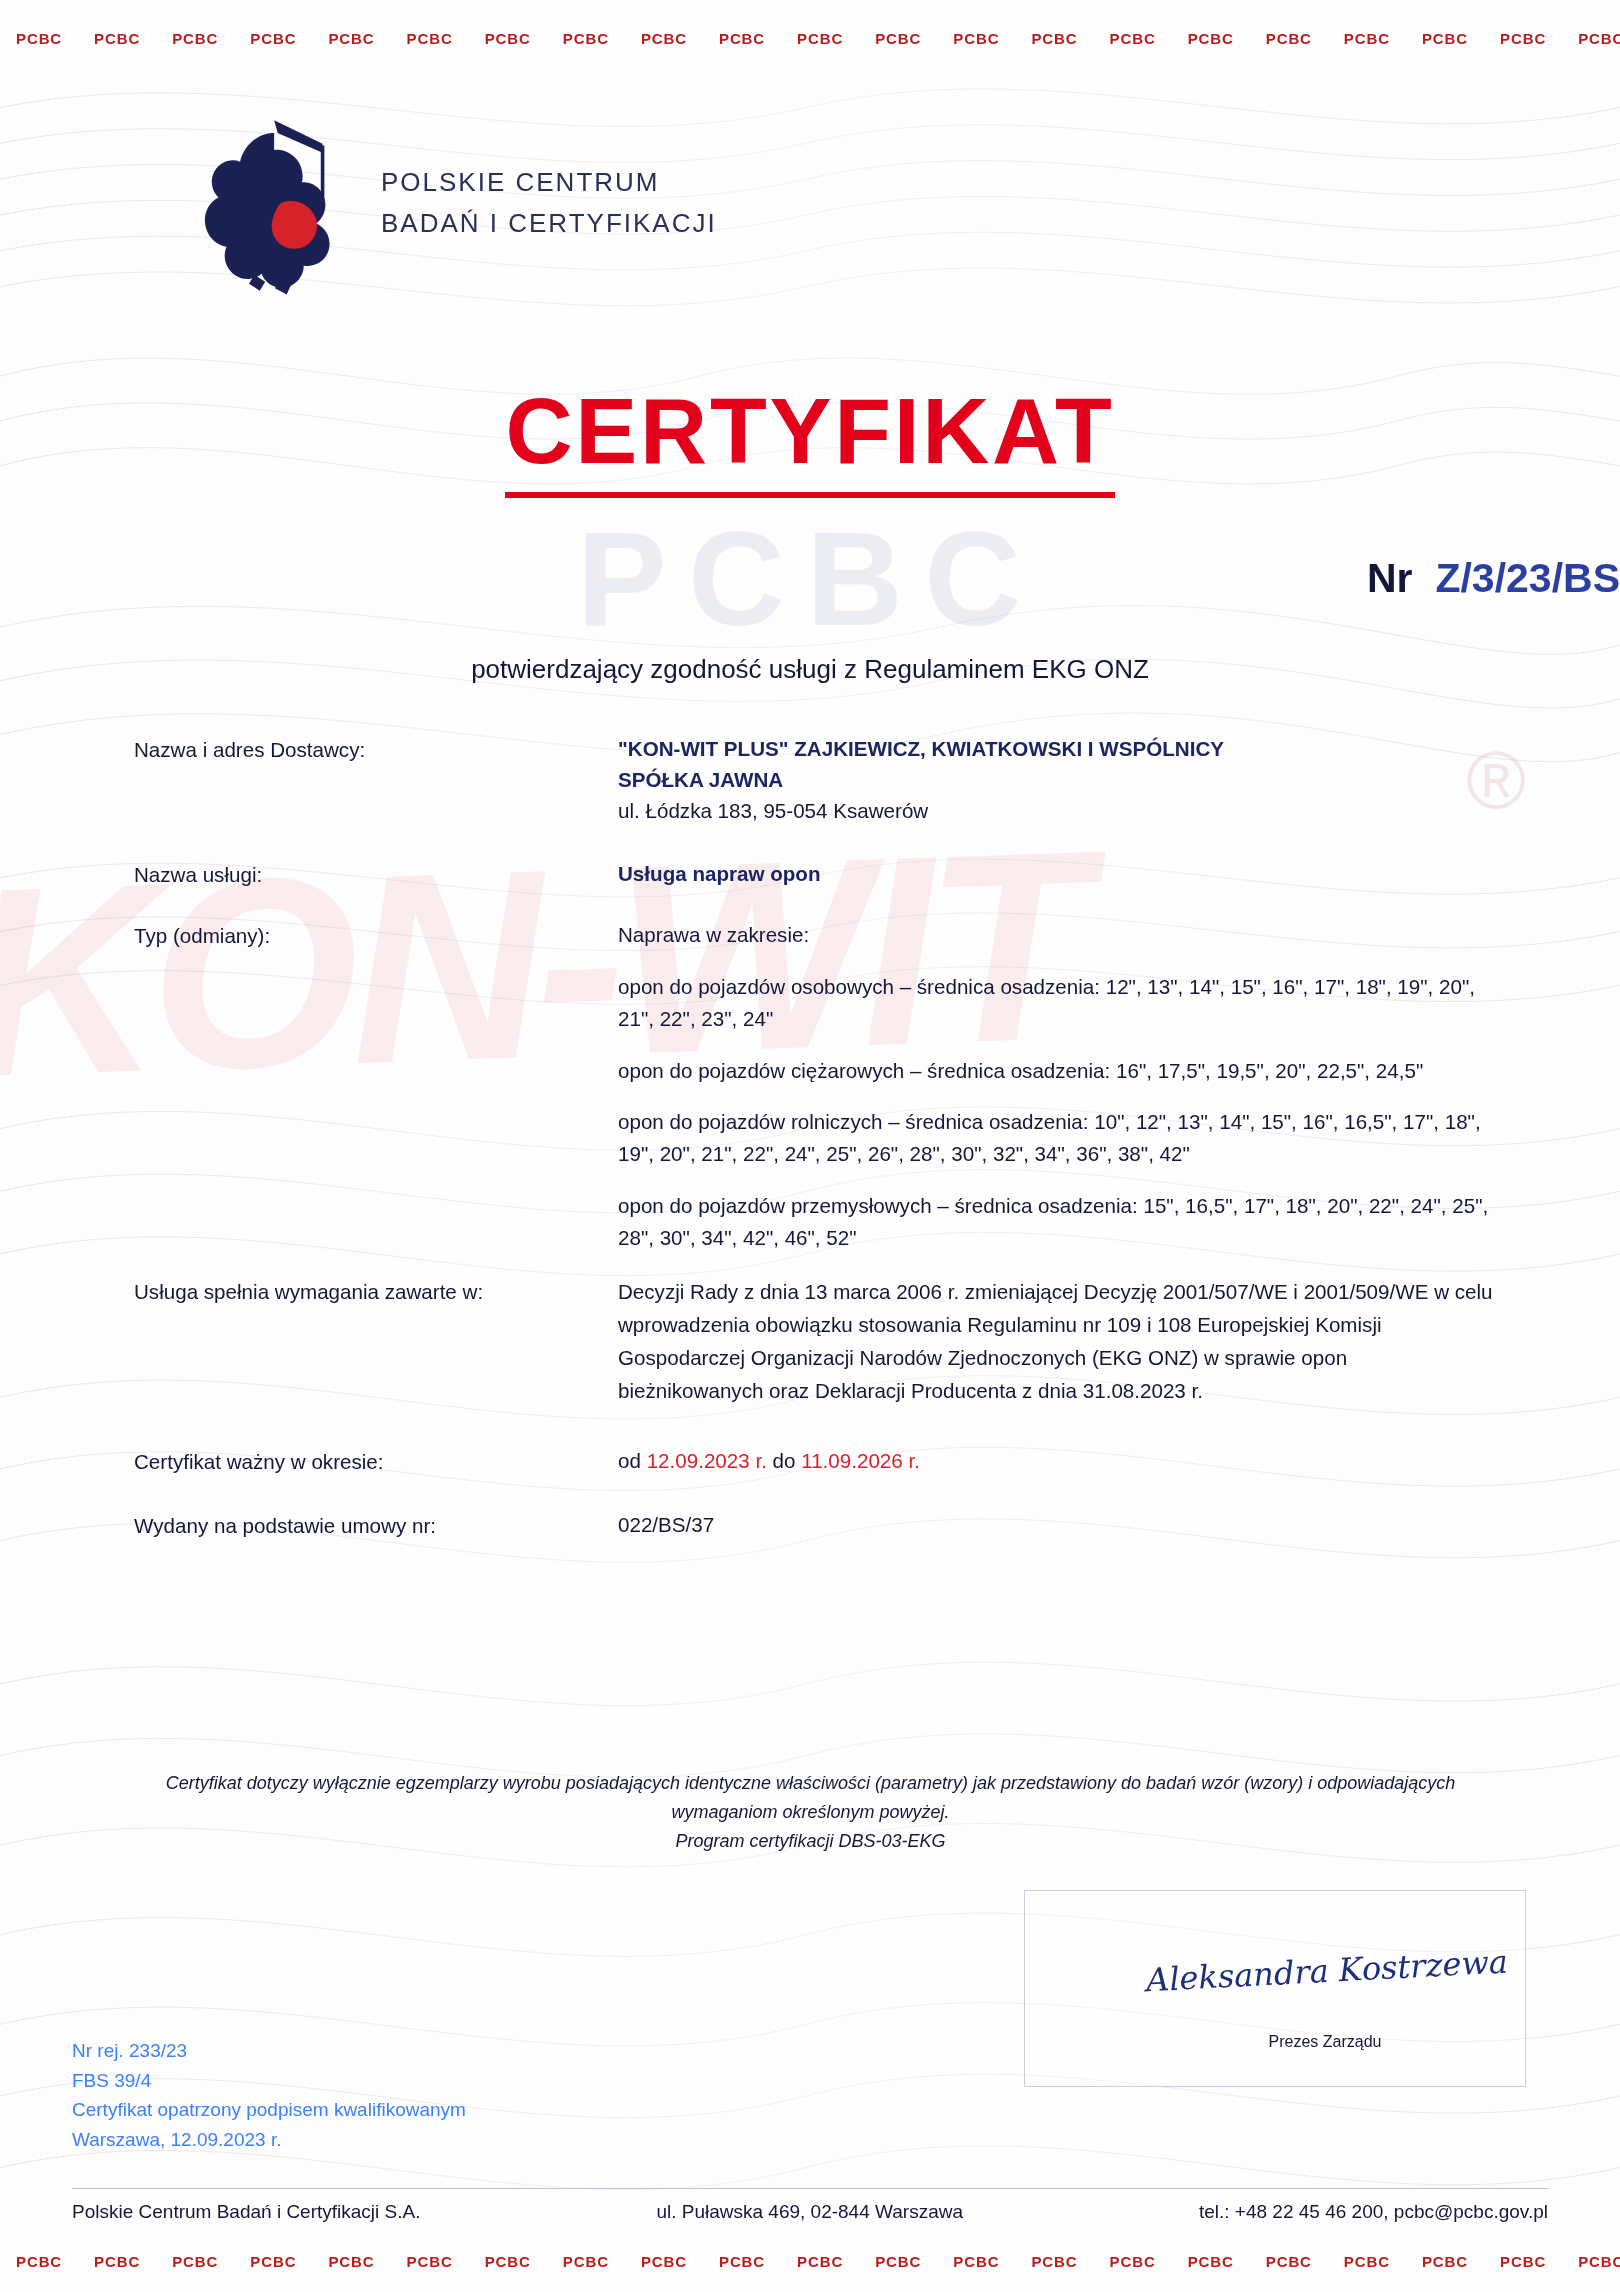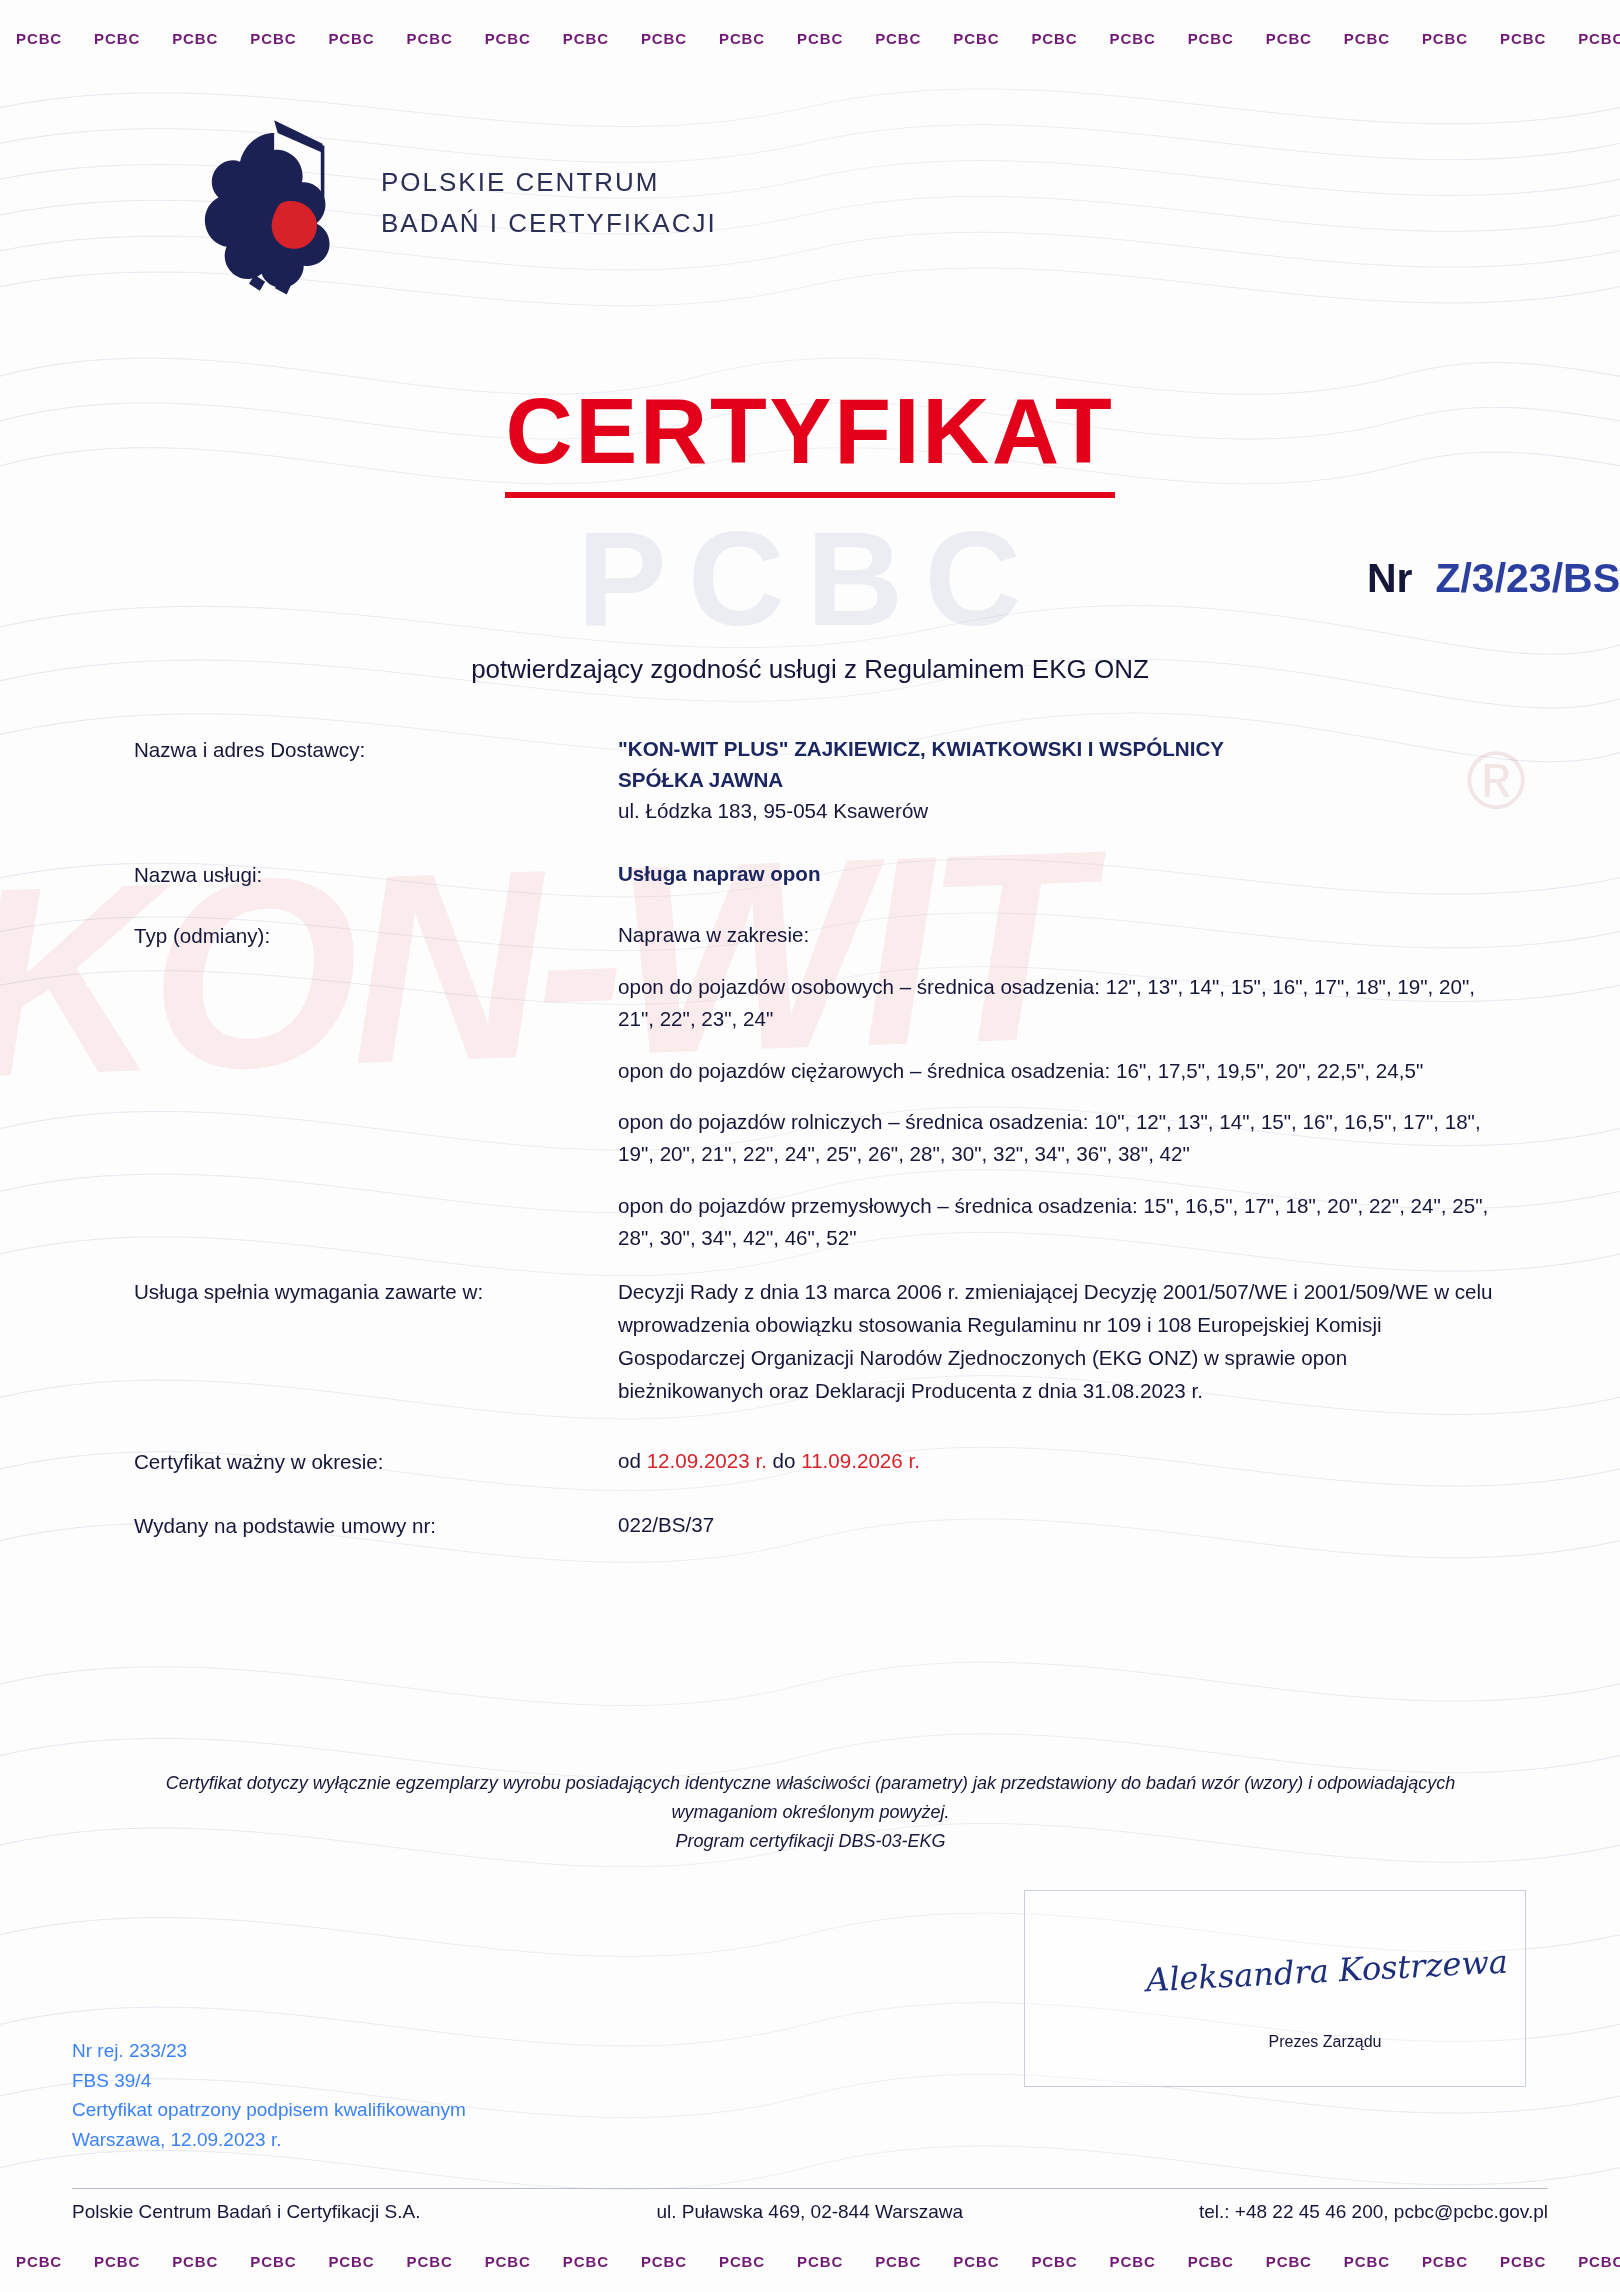--- a/index.html
+++ b/index.html
@@ -71,21 +71,21 @@
   }
 
   
   .microtext {
     position: absolute;
     left: 0;
     width: 100%;
     font-size: 15px;
     font-weight: 700;
     letter-spacing: 0.9px;
-    color: #701a75;
+    color: #b91c1c;
     text-align: center;
     white-space: nowrap;
     overflow: hidden;
     user-select: none;
     pointer-events: none;
   }
   .microtext.top { top: 30px; }
   .microtext.bottom { bottom: 23px; }
   .microtext span { margin: 0 16px; }
 

